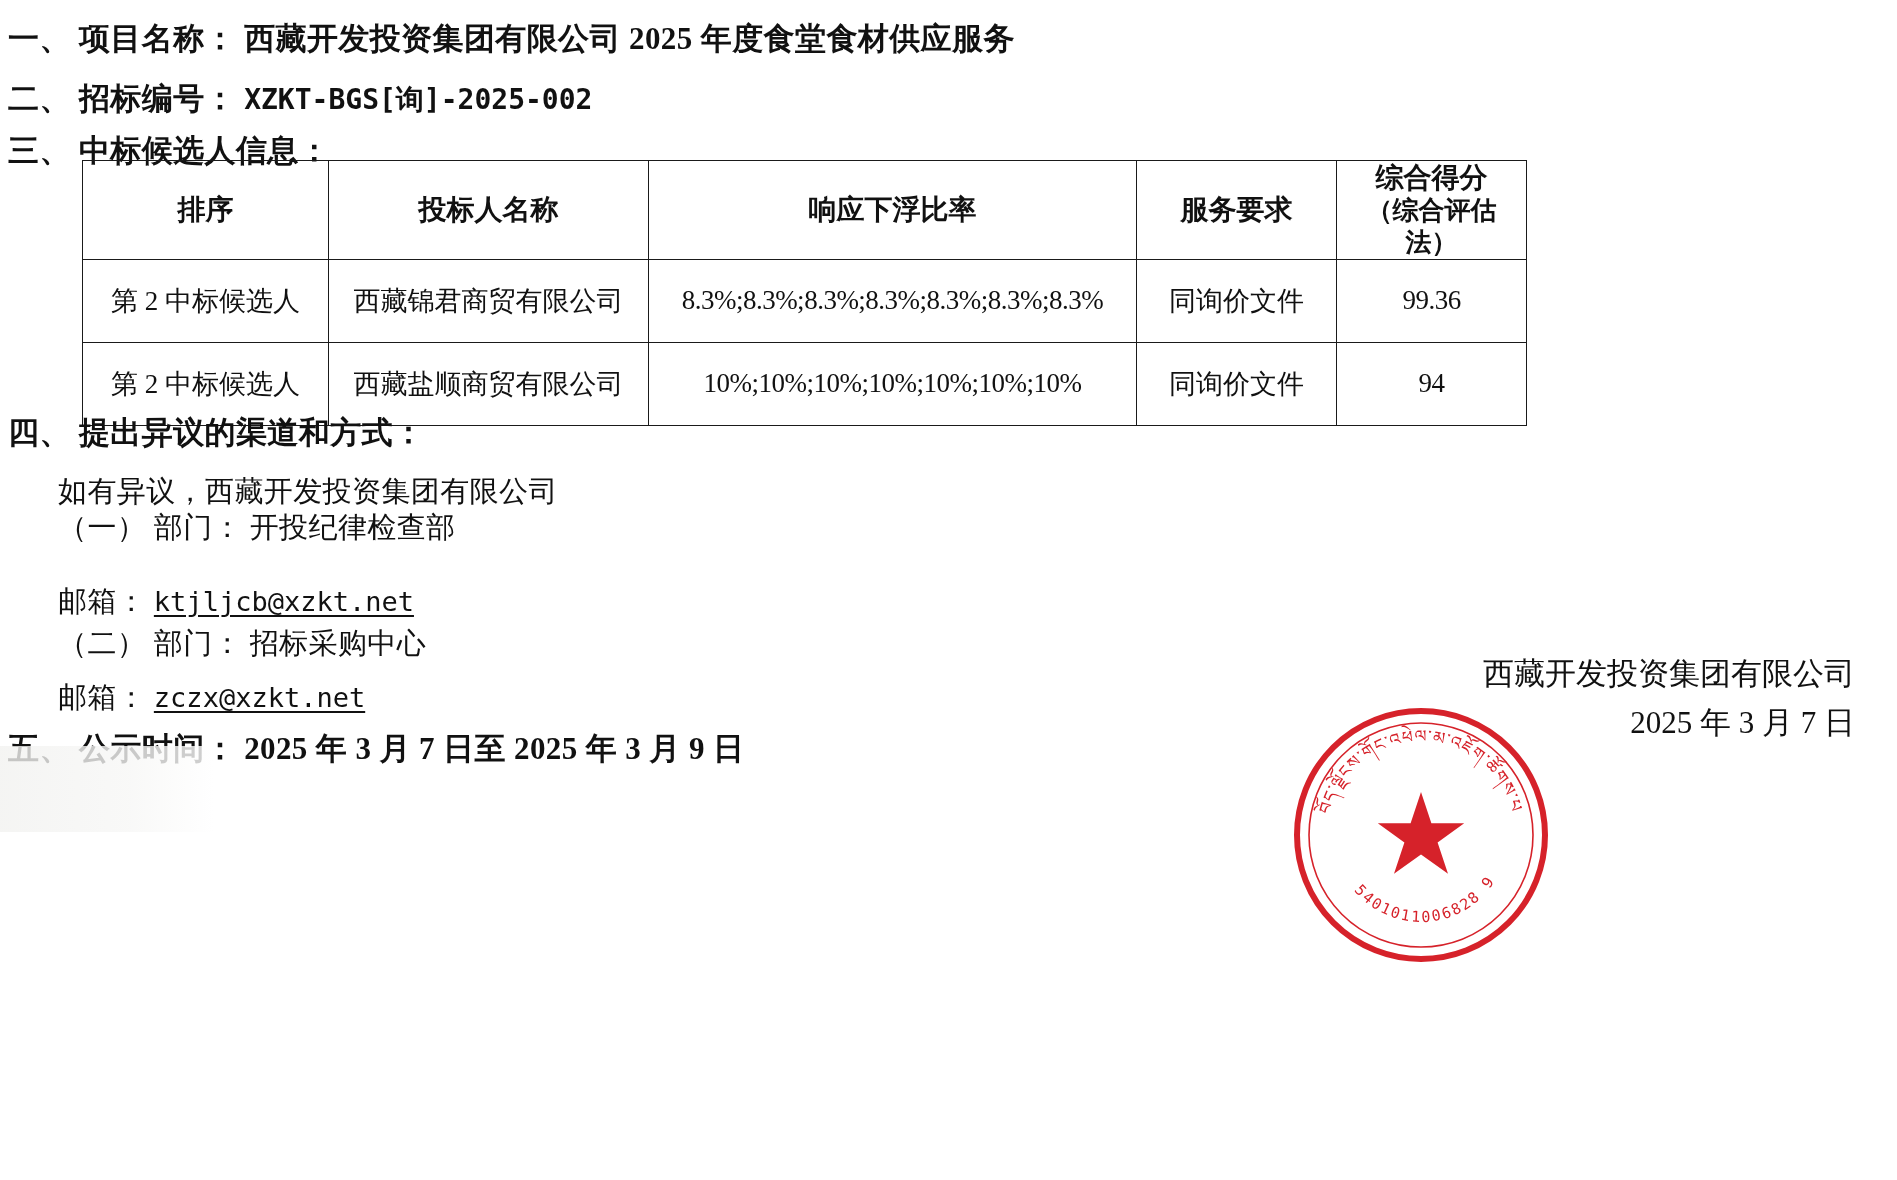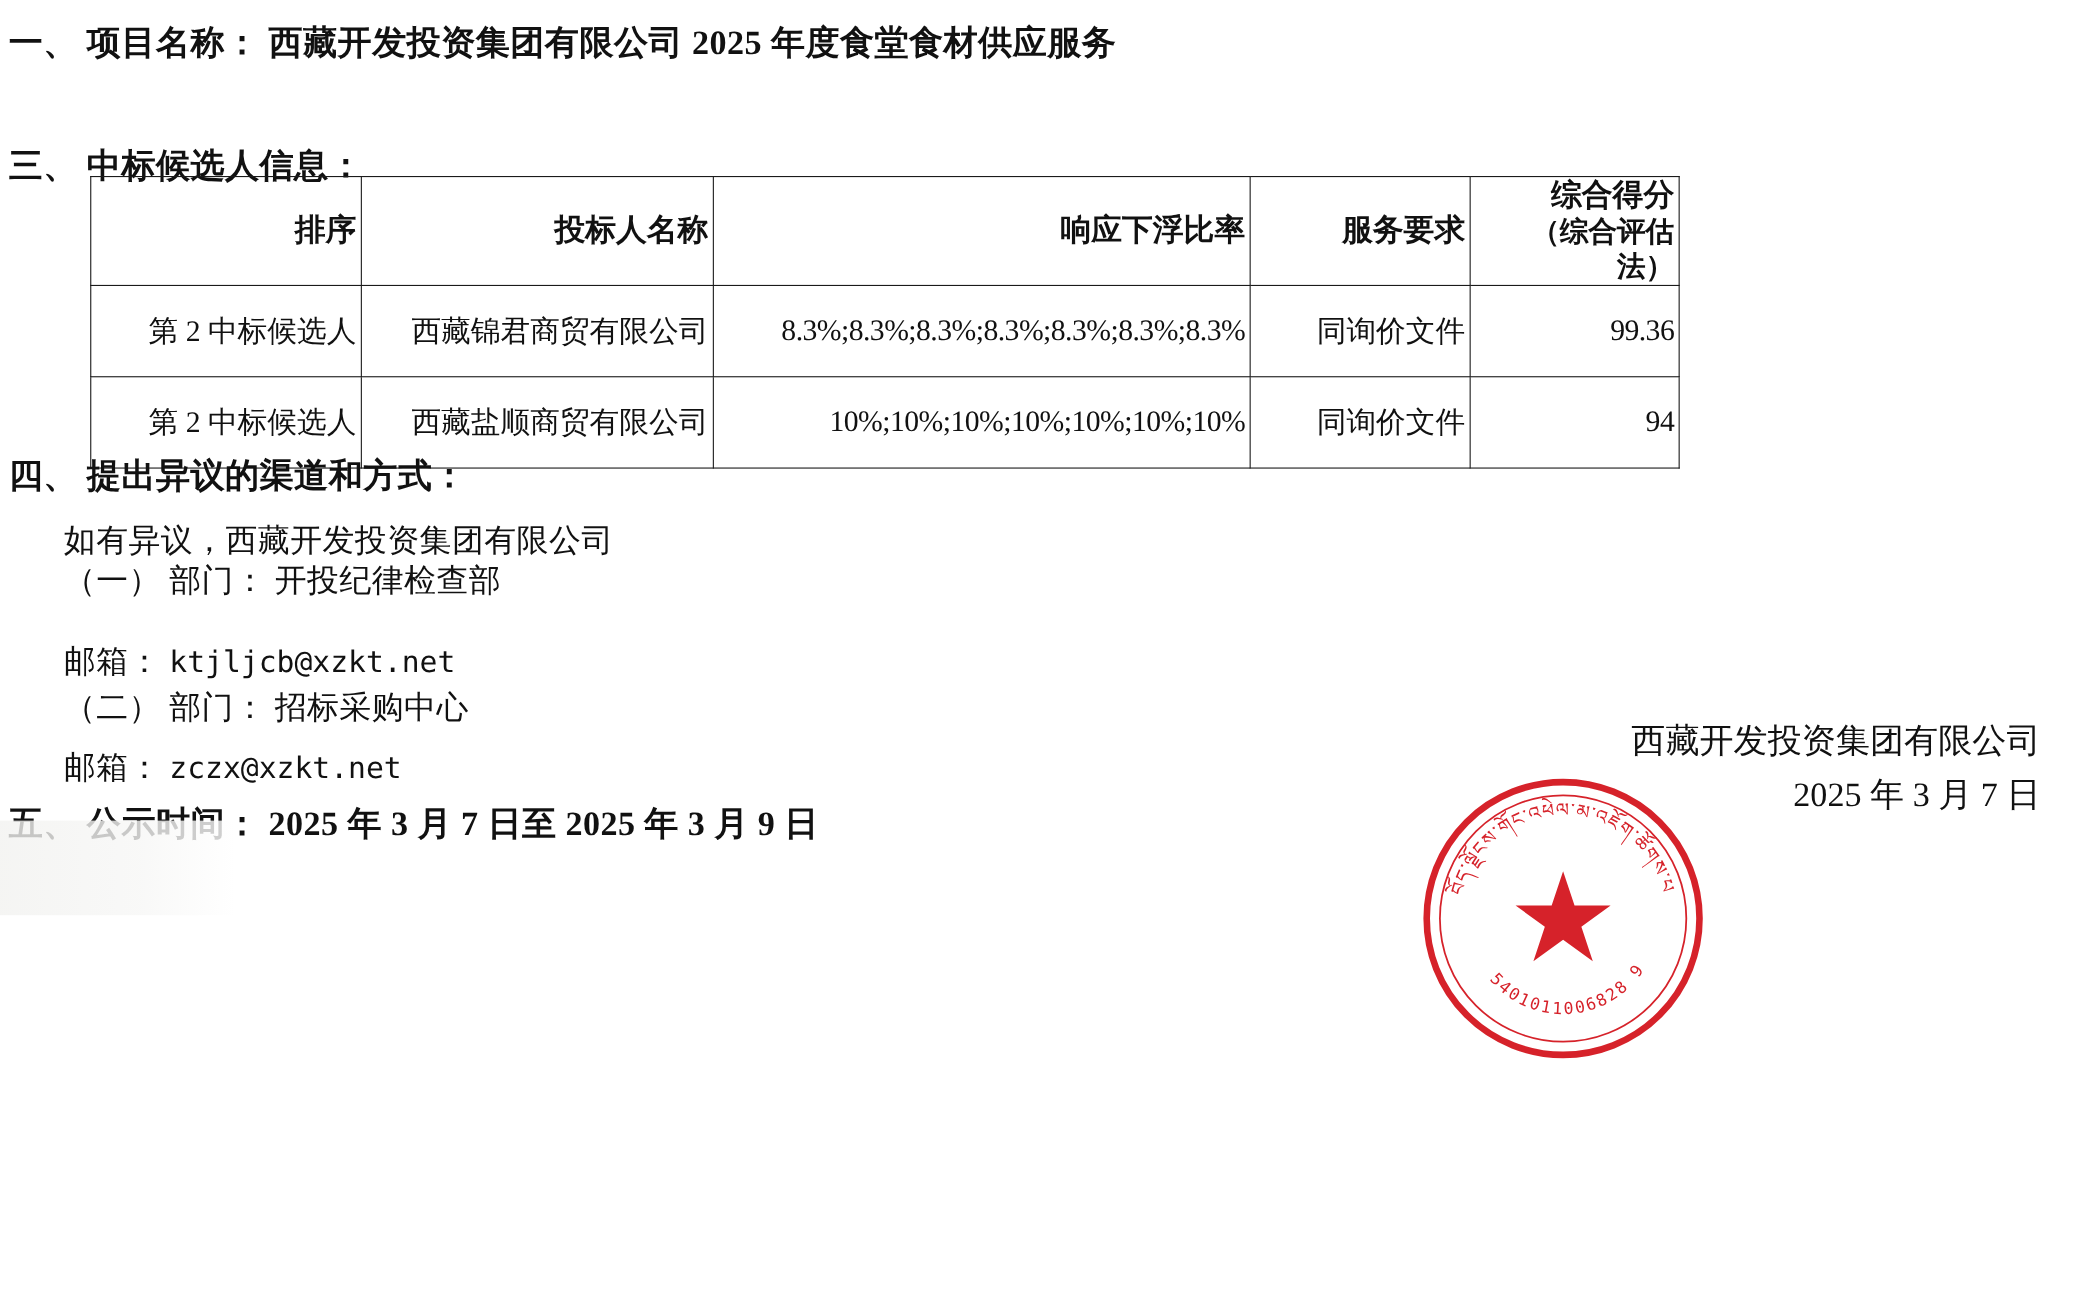--- a/index.html
+++ b/index.html
@@ -37,35 +37,36 @@
   .body-line {
     font-size: 29px;
     font-weight: 400;
   }
   .mono {
     font-family: "DejaVu Sans Mono", "Liberation Mono", monospace;
     font-size: 27px;
     letter-spacing: 0px;
   }
   .underline-link {
+    text-decoration: underline;
     text-underline-offset: 4px;
   }
 
   
   .bid-table {
     position: absolute;
     left: 82px;
     top: 160px;
     width: 1444px;
     border-collapse: collapse;
     table-layout: fixed;
   }
   .bid-table td, .bid-table th {
     border: 1.6px solid #1a1a1a;
-    text-align: right;
+    text-align: center;
     vertical-align: middle;
     font-weight: 400;
     font-size: 27px;
     font-family: "Liberation Serif", "DejaVu Serif", serif;
     padding: 0 4px;
   }
   .bid-table thead th {
     font-weight: 700;
     height: 72px;
     font-size: 28px;
@@ -134,20 +135,25 @@
 <body>
 
 <div class="page">
 
   <div class="line h-line" style="left:8px; top:18px;">
     <span>一、</span>
     <span>项目名称：</span>
     <span>西藏开发投资集团有限公司 2025 年度食堂食材供应服务</span>
   </div>
 
+  <div class="line h-line" style="left:8px; top:78px;">
+    <span>二、</span>
+    <span>招标编号：</span>
+    <span class="mono" style="font-size:28px;">XZKT-BGS[询]-2025-002</span>
+  </div>
 
   <div class="line h-line" style="left:8px; top:130px;">
     <span>三、</span>
     <span>中标候选人信息：</span>
   </div>
 
   <table class="bid-table">
     <colgroup>
       <col class="col-rank">
       <col class="col-name">

